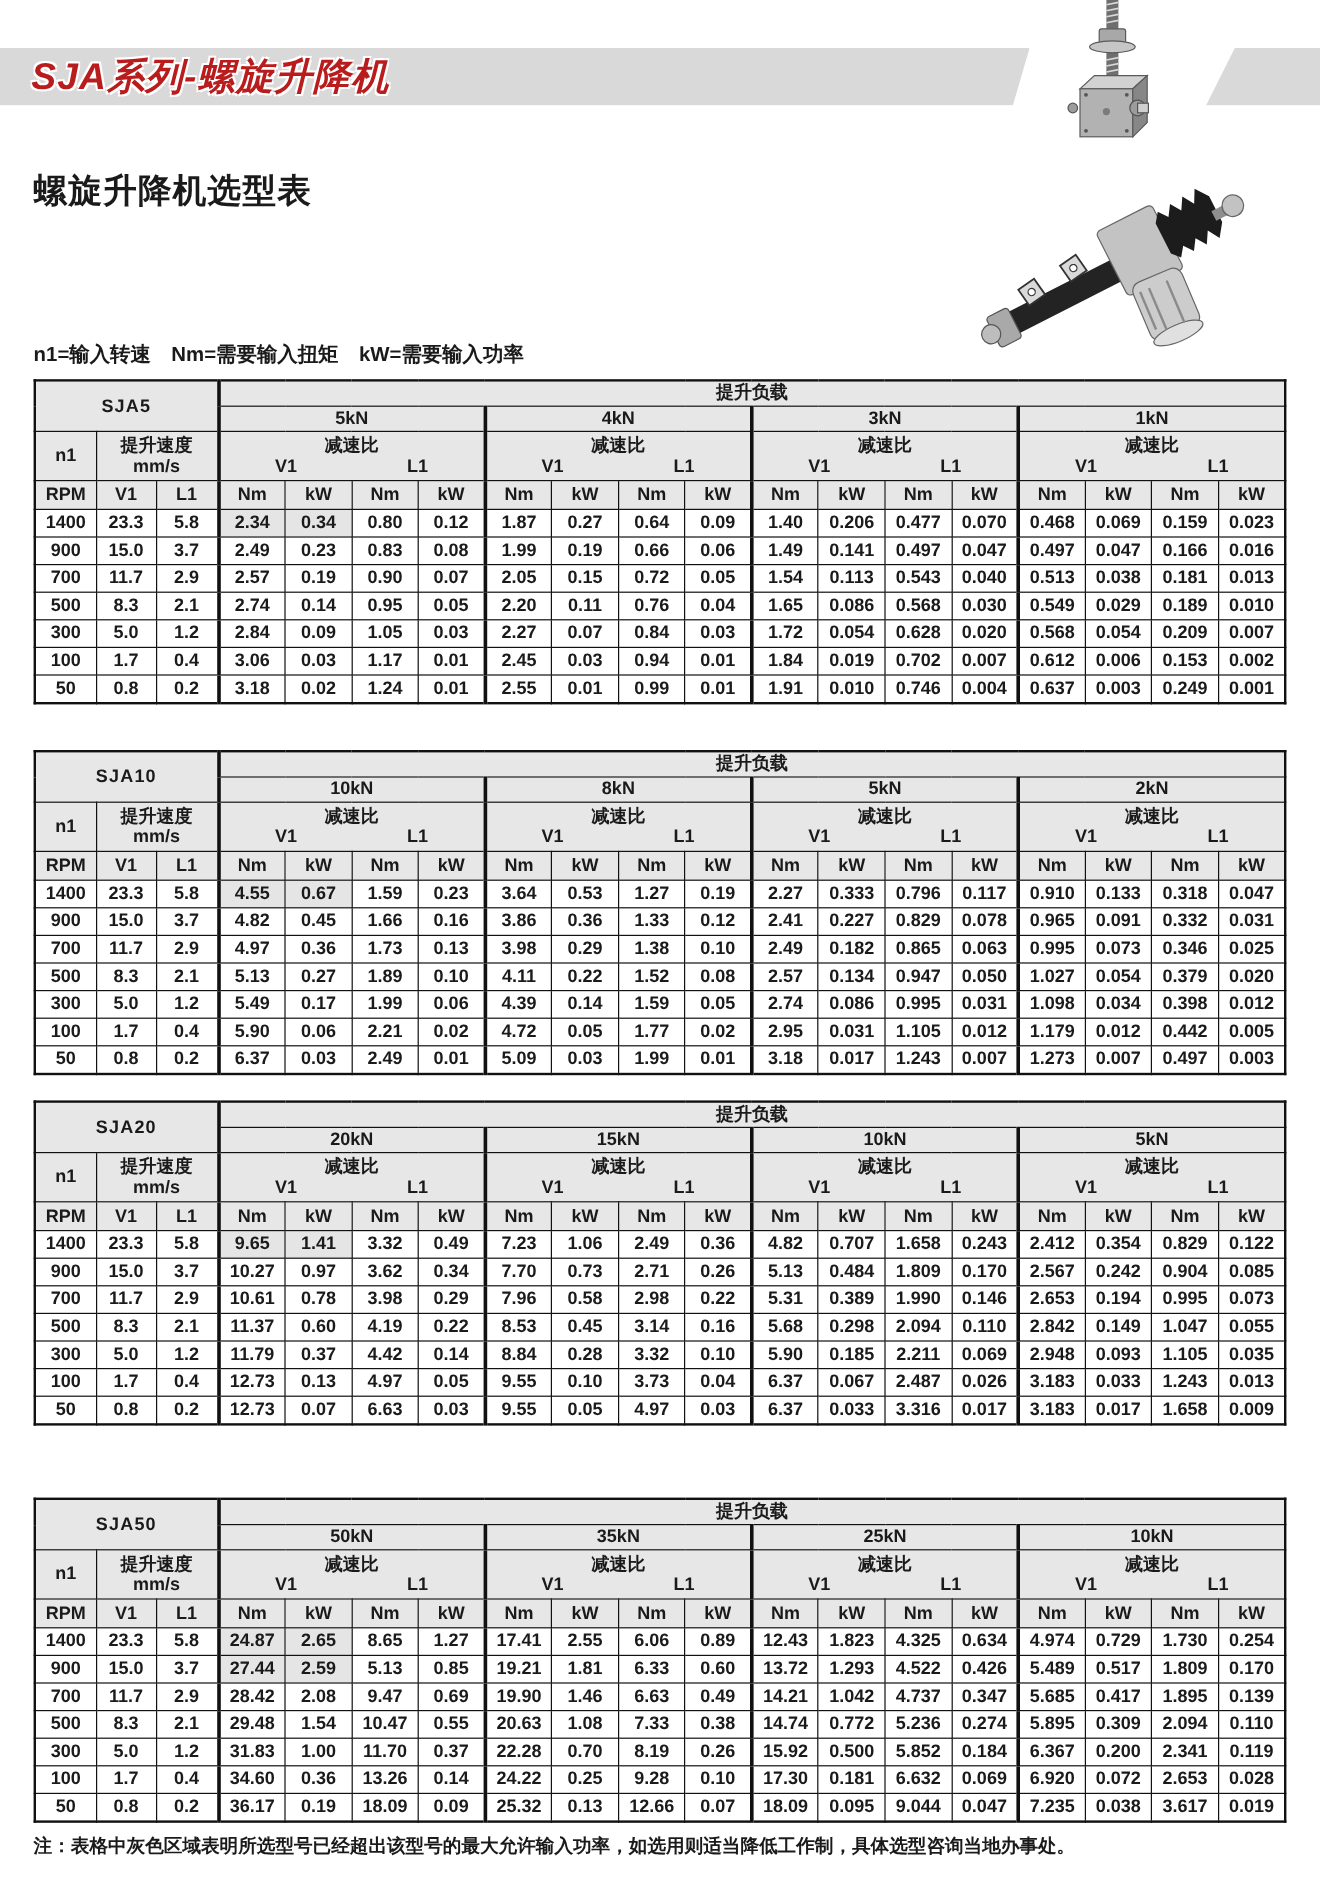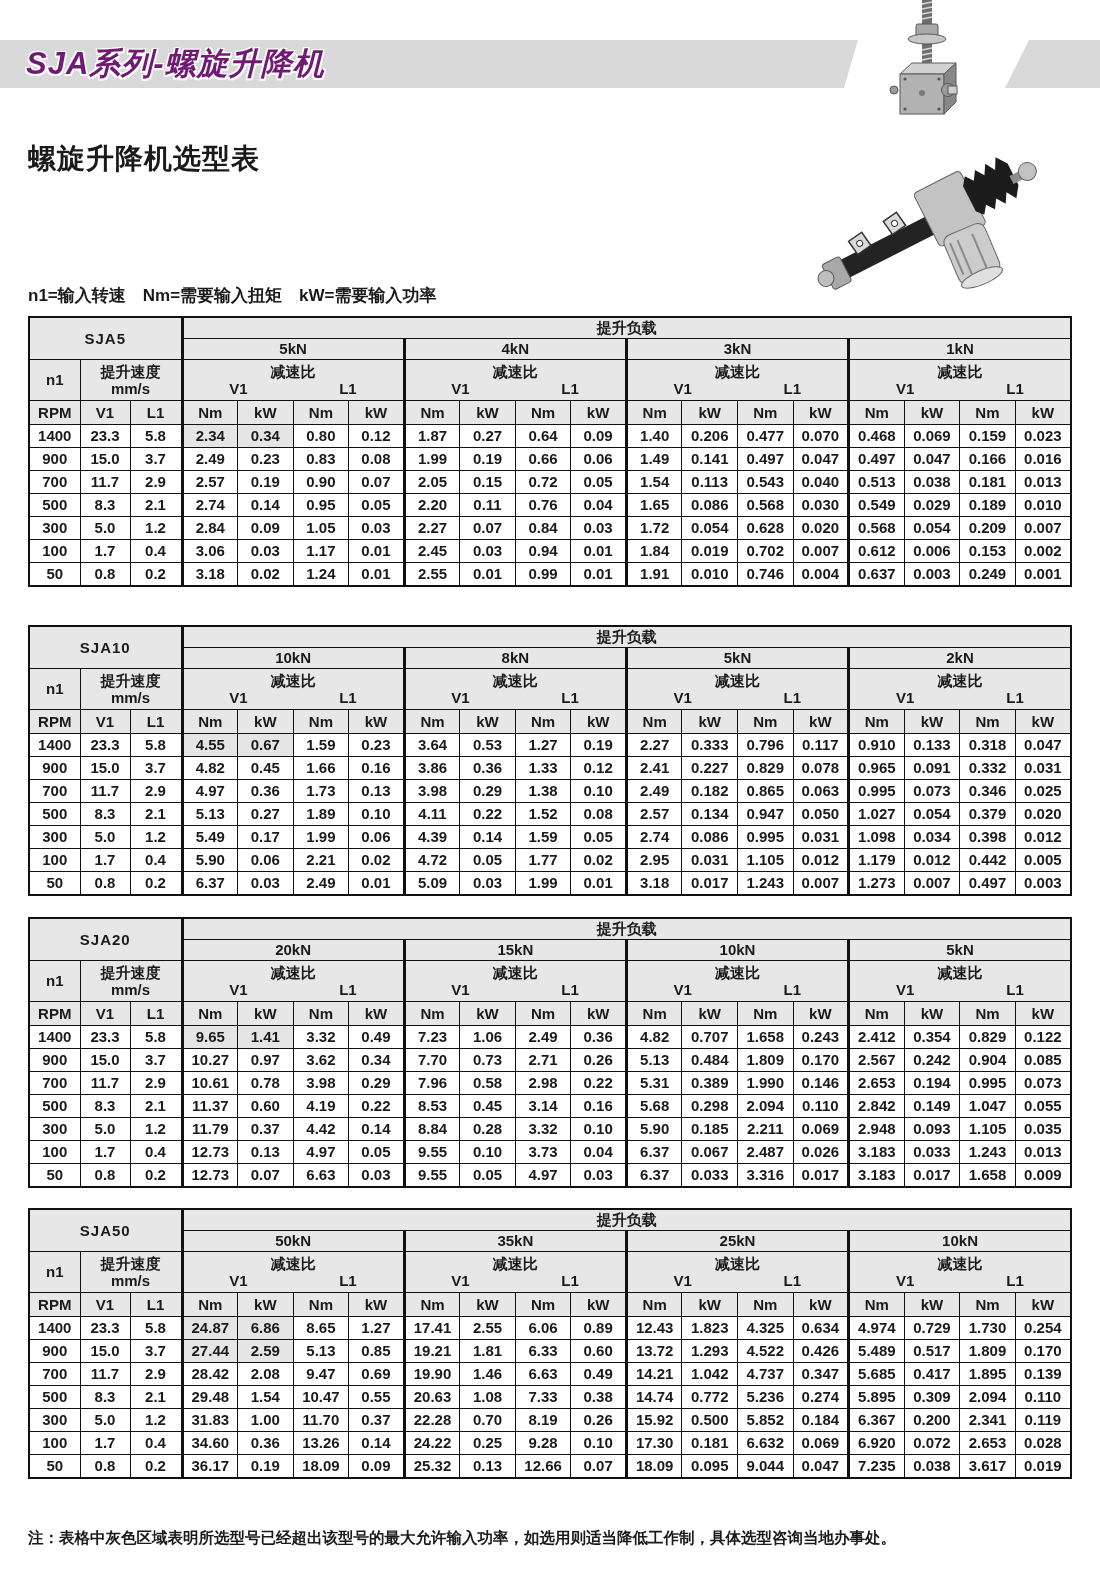--- a/index.html
+++ b/index.html
@@ -8,41 +8,41 @@
     font-family:"Liberation Sans","DejaVu Sans",sans-serif;color:#1a1a1a;
   }
   
   .banner{
     position:absolute;top:40px;left:0;width:858px;height:48px;background:#d9d9d9;
     clip-path:polygon(0 0,100% 0,calc(100% - 14px) 100%,0 100%);
     display:flex;align-items:center;
   }
   .banner-title{
     font-size:31px;font-weight:bold;font-style:italic;padding-left:26px;
-    letter-spacing:1px;color:#701a75;
+    letter-spacing:1px;color:#b91c1c;
     text-shadow:-1.5px -1.5px 0 #fff,1.5px -1.5px 0 #fff,-1.5px 1.5px 0 #fff,1.5px 1.5px 0 #fff;
     white-space:nowrap;
   }
   .banner-slash{
     position:absolute;top:40px;left:1005px;width:95px;height:48px;background:#d9d9d9;
     clip-path:polygon(24px 0,100% 0,100% 100%,0 100%);
   }
   
   .heading{position:absolute;top:140px;left:28px;font-size:28px;font-weight:bold;letter-spacing:1px;}
   .legend{position:absolute;top:284px;left:28px;font-size:17px;font-weight:bold;text-align:right;}
   .footnote{position:absolute;top:1528px;left:28px;font-size:15.5px;font-weight:bold;}
   
   .art1{position:absolute;top:0;left:878px;width:100px;height:125px;}
   .art2{position:absolute;top:138px;left:815px;width:235px;height:165px;}
   
   table.spec{
     position:absolute;left:28px;width:1044px;border-collapse:collapse;table-layout:fixed;
     border:2.5px solid #111;
   }
-  .t0{top:316px}.t1{top:625px}.t2{top:917px}.t3{top:1208px}
+  .t0{top:316px}.t1{top:625px}.t2{top:917px}.t3{top:1248px}
   table.spec th,table.spec td{
     border:1.5px solid #111;text-align:center;vertical-align:middle;
     padding:0;font-size:15px;font-weight:bold;line-height:1.15;overflow:hidden;
     height:21px;
   }
   table.spec th{background:#e7e7e7;}
   table.spec td{background:#fff;}
   table.spec td.hl{background:#e5e5e5;}
   table.spec .gsep{border-left-width:3px;}
   table.spec tr.rA th{height:20px;}
@@ -850,21 +850,21 @@
           <th class="gsep">Nm</th>
           <th class="">kW</th>
           <th class="">Nm</th>
           <th class="">kW</th>
         </tr>
         <tr>
           <td class="">1400</td>
           <td class="">23.3</td>
           <td class="">5.8</td>
           <td class="gsep hl">24.87</td>
-          <td class="hl">6.86</td>
+          <td class="hl">2.65</td>
           <td class="">8.65</td>
           <td class="">1.27</td>
           <td class="gsep ">17.41</td>
           <td class="">2.55</td>
           <td class="">6.06</td>
           <td class="">0.89</td>
           <td class="gsep ">12.43</td>
           <td class="">1.823</td>
           <td class="">4.325</td>
           <td class="">0.634</td>

